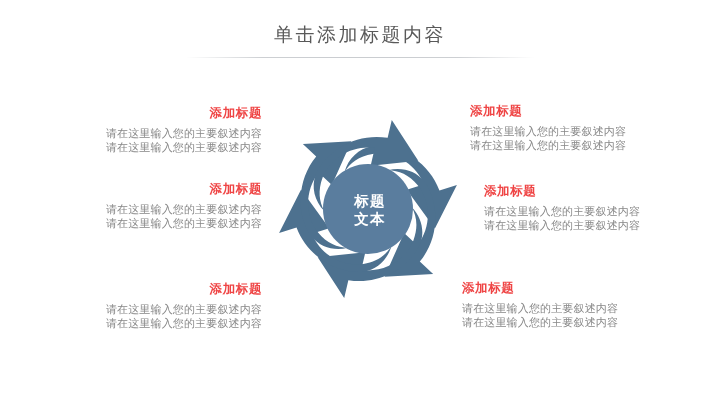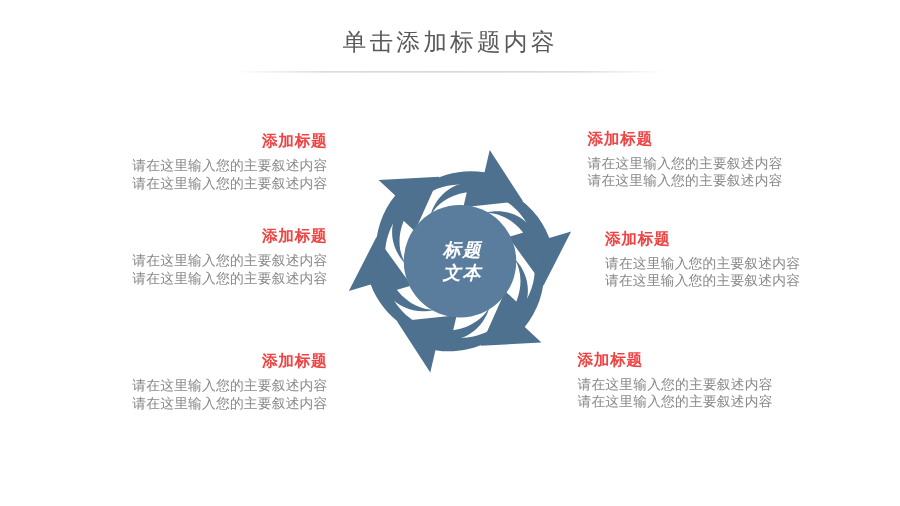--- a/index.html
+++ b/index.html
@@ -100,21 +100,20 @@
     position: absolute;
     left: 258px;
     top: 92px;
     width: 220px;
     height: 235px;
     display: flex;
     flex-direction: column;
     align-items: center;
     justify-content: center;
     pointer-events: none;
-    font-style: italic;
   }
   .center-label-inner {
     transform: translate(2px, 0px);
     text-align: center;
   }
   .center-text-line {
     color: #ffffff;
     font-size: 14.5px;
     font-weight: bold;
     line-height: 18px;

